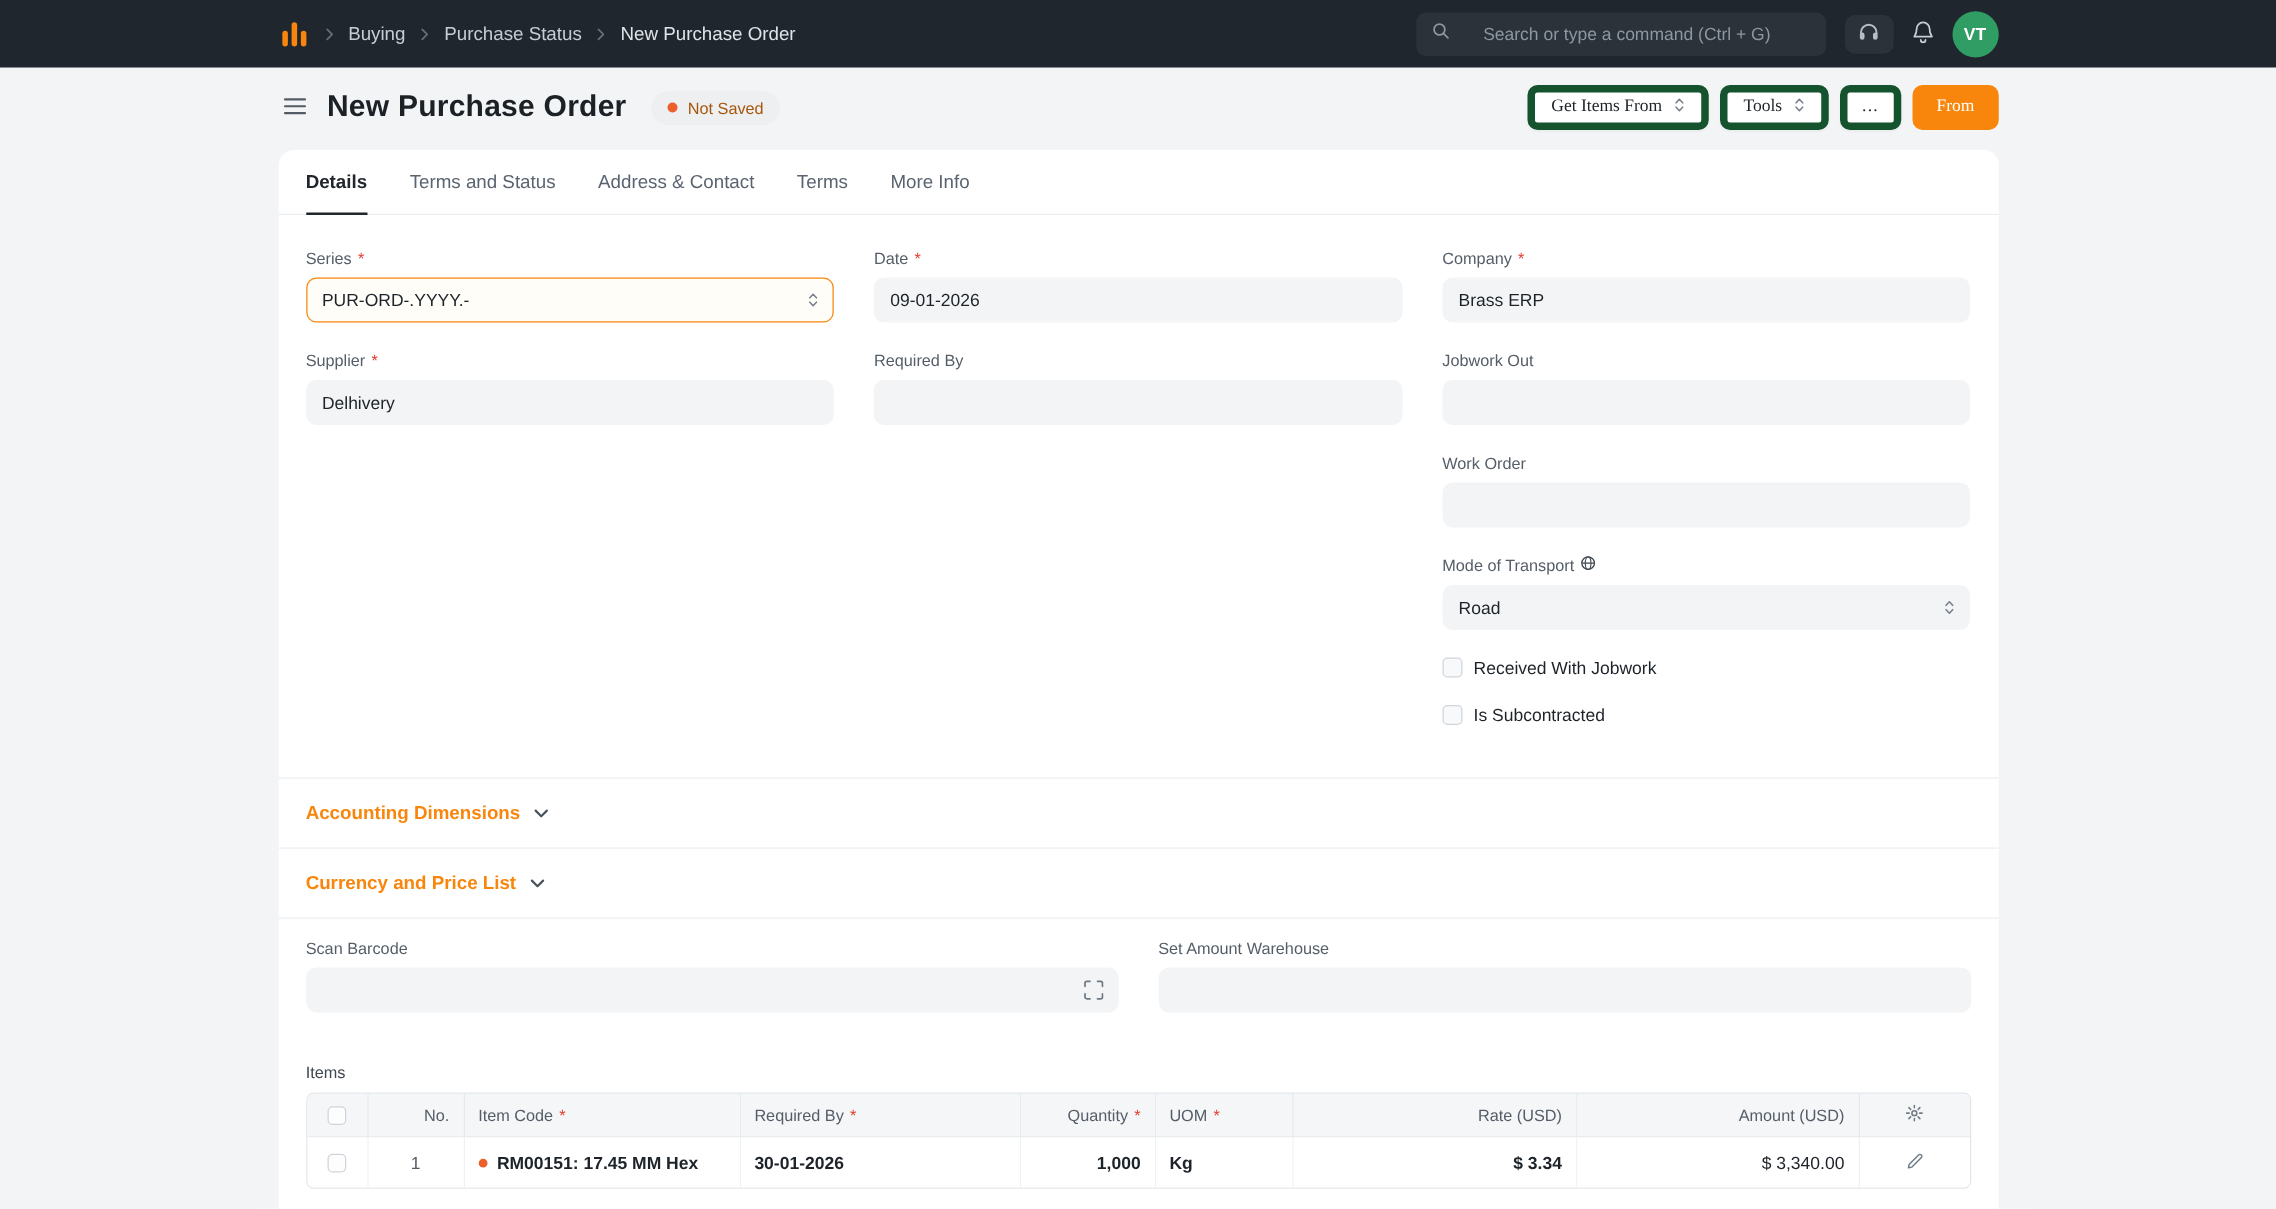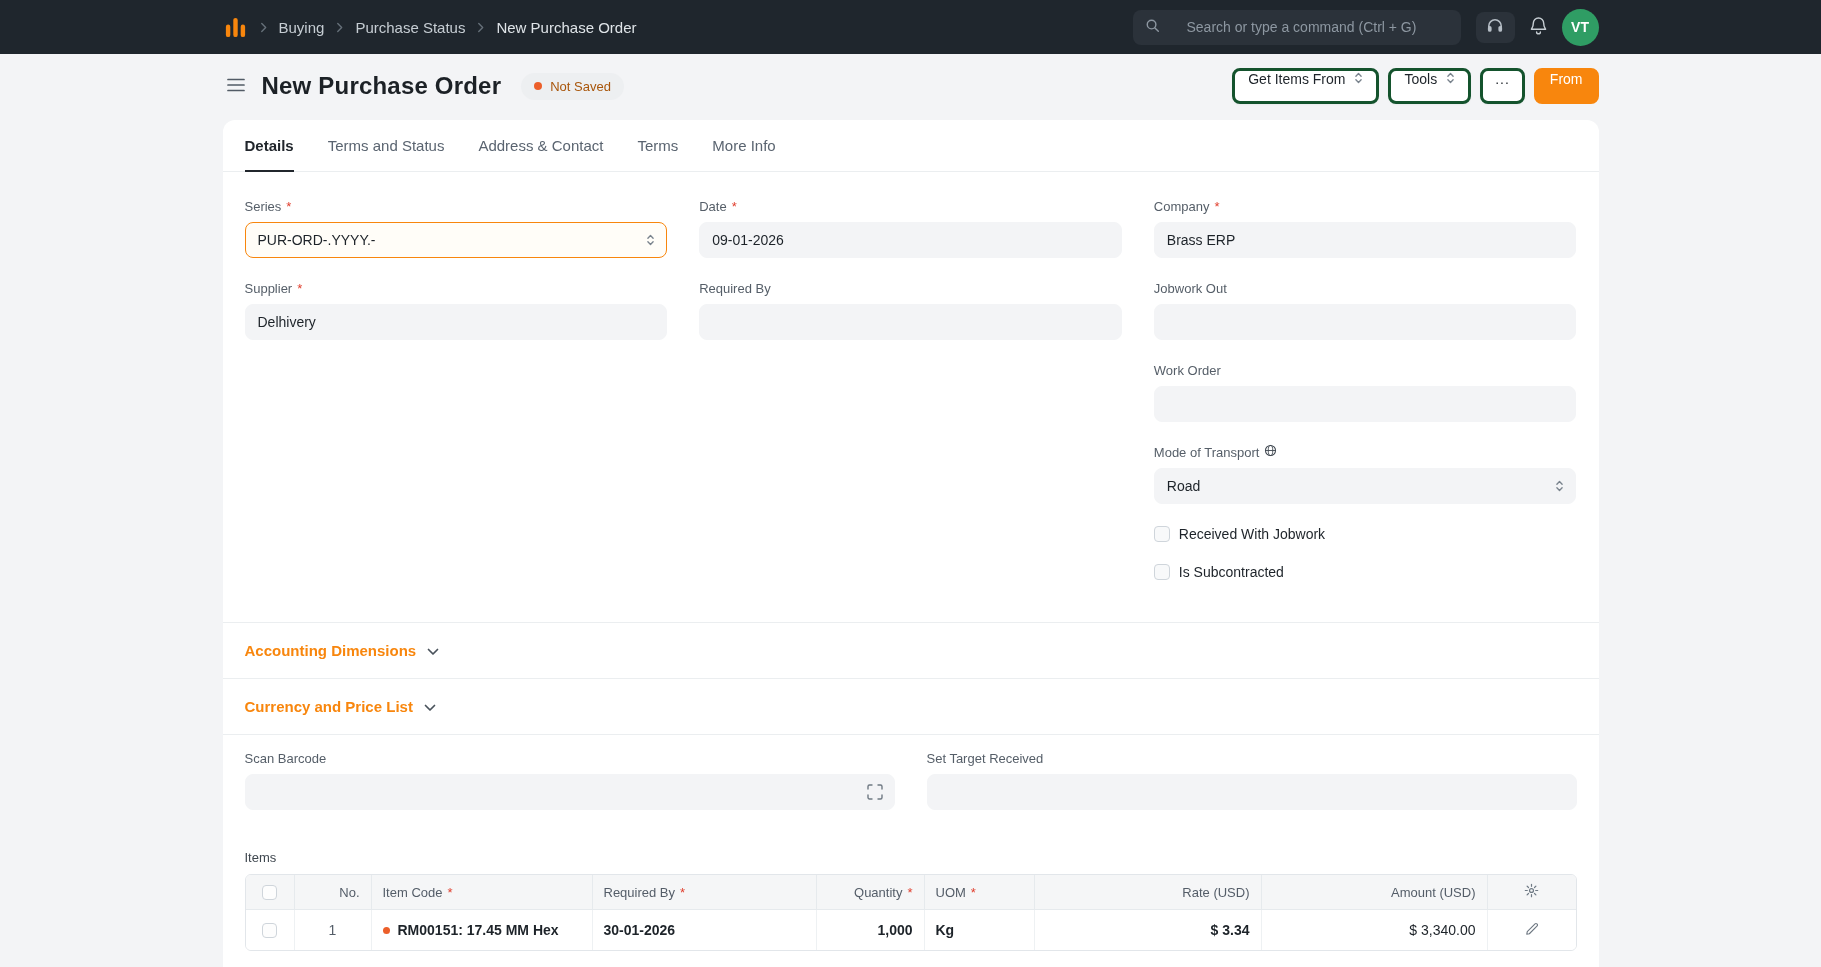--- a/index.html
+++ b/index.html
@@ -28,21 +28,21 @@
   .avatar { width: 37px; height: 37px; border-radius: 50%; background: #2f9d64; color: #fff; font-size: 14px; font-weight: 700; display: flex; align-items: center; justify-content: center; cursor: pointer; }
 
   
   .page-head { padding: 14px 0 16px; }
   .head-inner { display: flex; align-items: center; }
   .menu-btn { background: transparent; border: none; display: inline-flex; align-items: center; cursor: pointer; margin-right: 13px; padding: 4px; }
   .page-title { font-size: 24px; font-weight: 700; color: #1c2126; letter-spacing: .2px; }
   .status-badge { margin-left: 20px; display: inline-flex; align-items: center; gap: 8px; background: #edeff1; border-radius: 999px; padding: 6px 13px; font-size: 13px; font-weight: 500; color: #a8550a; }
   .status-dot { width: 8px; height: 8px; border-radius: 50%; background: #ec5f2a; }
   .head-actions { margin-left: auto; display: flex; align-items: center; gap: 9px; }
-  .btn { height: 36px; background: #ffffff; border: 3px solid #14532d; border-radius: 8px; padding: 0 13px; display: inline-flex; align-items: flex-start; gap: 9px; font-size: 14px; color: #1d2329; font-family: Liberation Sans, sans-serif; cursor: pointer; box-shadow: 0 1px 2px rgba(25,39,52,.04); }
+  .btn { height: 36px; background: #ffffff; border: 6px solid #14532d; border-radius: 8px; padding: 0 13px; display: inline-flex; align-items: center; gap: 9px; font-size: 14px; color: #1d2329; font-family: Liberation Serif, serif; cursor: pointer; box-shadow: 0 1px 2px rgba(25,39,52,.04); }
   .btn-icon { padding: 0 12px; letter-spacing: 1px; }
   .btn-primary { background: #f8860d; border-color: #f8860d; color: #fff; font-weight: 500; box-shadow: none; }
 
   
   .card { background: #fff; border-radius: 12px 12px 0 0; min-height: 860px; }
   .tabs { display: flex; gap: 34px; height: 52px; padding: 0 22px; border-bottom: 1px solid #ebeef0; }
   .tab { display: flex; align-items: center; font-size: 15px; color: #5a6470; border-bottom: 2px solid transparent; margin-bottom: -1px; cursor: pointer; }
   .tab.active { color: #21262c; font-weight: 600; border-color: #21262c; }
 
   
@@ -320,21 +320,21 @@
               <path d="M1 5 V2.5 A1.5 1.5 0 0 1 2.5 1 H5"></path>
               <path d="M11 1 H13.5 A1.5 1.5 0 0 1 15 2.5 V5"></path>
               <path d="M15 11 V13.5 A1.5 1.5 0 0 1 13.5 15 H11"></path>
               <path d="M5 15 H2.5 A1.5 1.5 0 0 1 1 13.5 V11"></path>
             </svg>
         </span>
       </div>
     </div>
     <div class="field" style="margin-bottom:0">
       <div class="flabel">
-        <span>Set Target Received</span>
+        <span>Set Amount Warehouse</span>
       </div>
       <input class="control" value="" style="">
     </div>
   </div>
 
   <div class="items-block">
     <div class="items-label">Items</div>
 
     <div class="gt">
 

